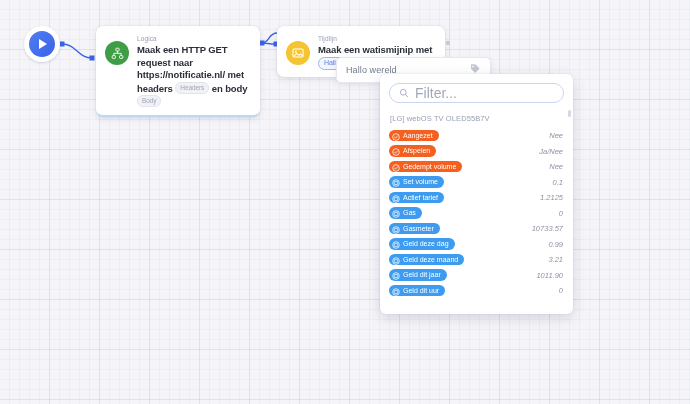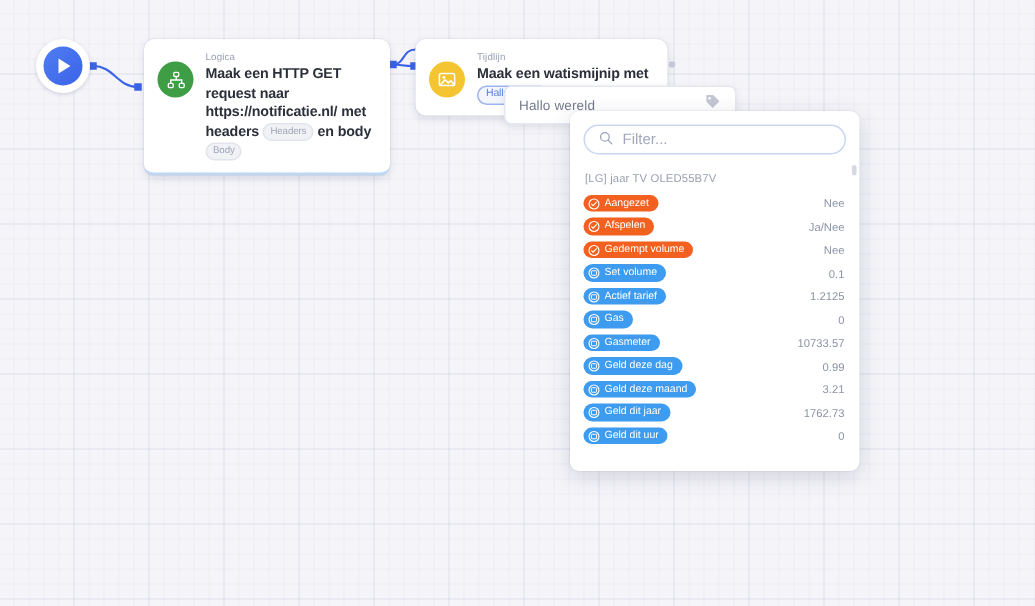--- a/index.html
+++ b/index.html
@@ -179,21 +179,21 @@
   #filter-input-wrap {
     height: 20px;
     border: 0.8px solid #c8d6f2;
     border-radius: 11px;
     display: flex;
     align-items: center;
     padding: 0 9px;
     box-sizing: border-box;
   }
   #filter-placeholder {
-    font-size: 10px;
+    font-size: 14px;
     color: #a2a8ba;
     margin-left: 6px;
   }
 
   #var-list {
     position: relative;
     height: 200px;
     overflow: hidden;
     padding: 0 9px;
     box-sizing: border-box;
@@ -231,20 +231,21 @@
     overflow: hidden;
     text-overflow: ellipsis;
   }
   .badge-ico { flex: 0 0 auto; display: block; }
   .var-value {
     margin-left: auto;
     font-size: 7.5px;
     color: #8d93a5;
     white-space: nowrap;
     padding-right: 1px;
+    font-style: italic;
   }
   #panel-scrollbar {
     position: absolute;
     right: 2.5px; top: 36px;
     width: 3px; height: 7px;
     border-radius: 2px;
     background: #d6d9e4;
   }
   #list-fade {
     position: absolute;
@@ -331,21 +332,21 @@
             <circle cx="6.8" cy="6.8" r="4.6" fill="none" stroke="#9aa0b4" stroke-width="1.3"></circle>
             <path d="M10.3,10.3 L14.2,14.2" stroke="#9aa0b4" stroke-width="1.3" stroke-linecap="round"></path>
           </svg>
         </span>
         <span id="filter-placeholder">Filter...</span>
       </div>
     </div>
 
     <div id="var-list">
 
-      <div class="group-header">[LG] jaar TV OLED55B7V</div>
+      <div class="group-header">[LG] webOS TV OLED55B7V</div>
 
       <div class="var-row">
         <span class="badge orange">
           <span class="badge-ico">
             <svg width="8" height="8" viewBox="0 0 16 16" xmlns="http://www.w3.org/2000/svg">
                 <circle cx="8" cy="8" r="6.6" fill="none" stroke="#ffffff" stroke-width="1.5"></circle>
                 <path d="M4.8,8.2 L7,10.3 L11.2,5.6" fill="none" stroke="#ffffff" stroke-width="1.5" stroke-linecap="round" stroke-linejoin="round"></path>
               </svg>
           </span>
           <span class="badge-label">Aangezet</span>
@@ -461,21 +462,21 @@
       <div class="var-row">
         <span class="badge blue">
           <span class="badge-ico">
             <svg width="8" height="8" viewBox="0 0 16 16" xmlns="http://www.w3.org/2000/svg">
                 <circle cx="8" cy="8" r="6.6" fill="none" stroke="#ffffff" stroke-width="1.5"></circle>
                 <rect x="4.6" y="5" width="6.8" height="6" rx="1" fill="none" stroke="#ffffff" stroke-width="1.3"></rect>
               </svg>
           </span>
           <span class="badge-label">Geld dit jaar</span>
         </span>
-        <span class="var-value">1762.73</span>
+        <span class="var-value">1011.90</span>
       </div>
 
       <div class="var-row">
         <span class="badge blue">
           <span class="badge-ico">
             <svg width="8" height="8" viewBox="0 0 16 16" xmlns="http://www.w3.org/2000/svg">
                 <circle cx="8" cy="8" r="6.6" fill="none" stroke="#ffffff" stroke-width="1.5"></circle>
                 <rect x="4.6" y="5" width="6.8" height="6" rx="1" fill="none" stroke="#ffffff" stroke-width="1.3"></rect>
               </svg>
           </span>

